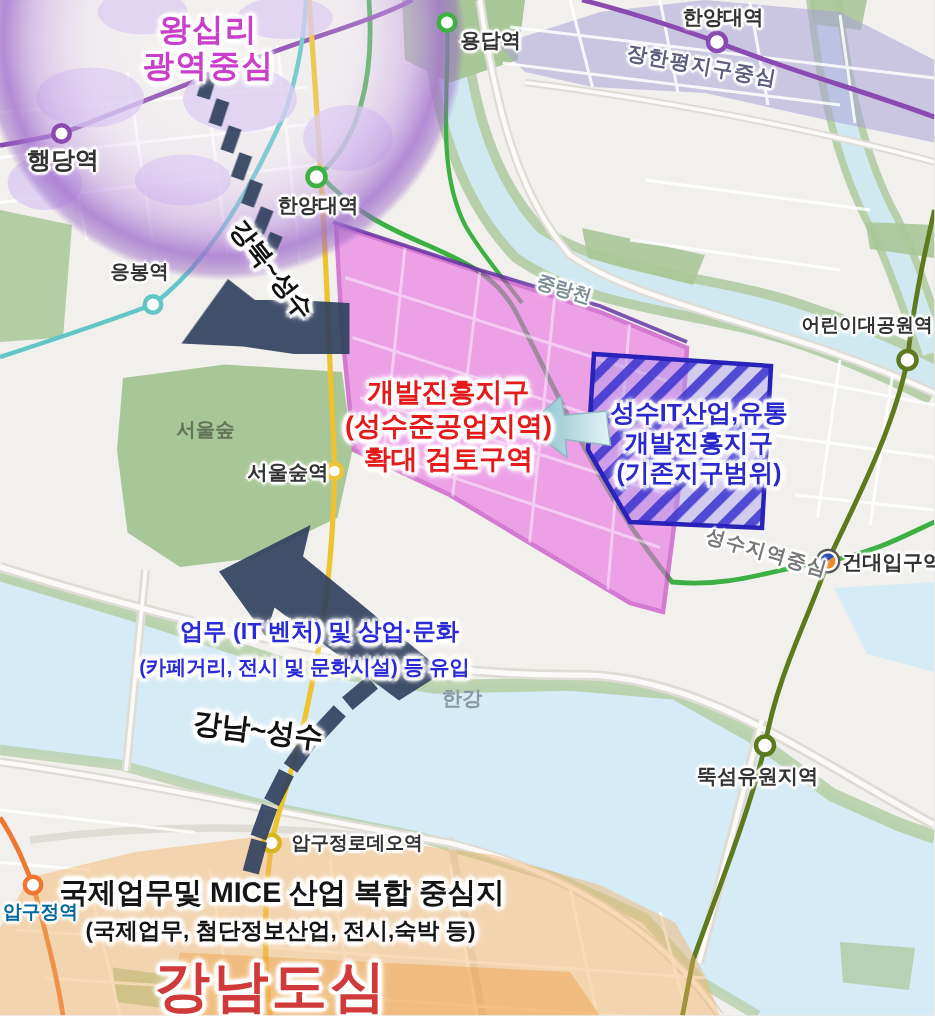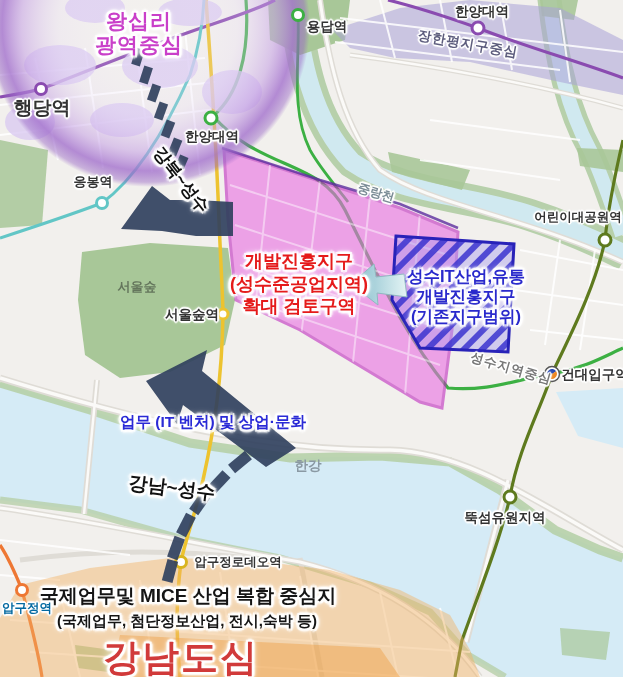--- a/index.html
+++ b/index.html
@@ -192,29 +192,30 @@
 
   <div class="lbl ctr halo2 tblock" style="left:466px;top:296px;font-size:16.5px;color:#2929cc;line-height:1.22;">
     <div>성수IT산업,유통</div>
     <div>개발진흥지구</div>
     <div>(기존지구범위)</div>
   </div>
 
   <div class="lbl halo2" style="left:181px;top:180px;font-size:17px;color:#111;transform:translate(-50%,-50%) rotate(52deg);">강북~성수</div>
   <div class="lbl halo2" style="left:172px;top:488px;font-size:19px;color:#111;transform:translate(-50%,-50%) rotate(7deg);">강남~성수</div>
   <div class="lbl ctr halo2" style="left:213px;top:422px;font-size:15.5px;color:#2a2ad6;">업무 (IT 벤처) 및 상업·문화</div>
+  <div class="lbl ctr halo2" style="left:203px;top:445px;font-size:13.5px;color:#2a2ad6;">(카페거리, 전시 및 문화시설) 등 유입</div>
 
   <div class="lbl ctr halo2" style="left:188px;top:596px;font-size:19px;color:#151515;">국제업무및 MICE 산업 복합 중심지</div>
   <div class="lbl ctr halo2" style="left:187px;top:621px;font-size:15px;color:#151515;">(국제업무, 첨단정보산업, 전시,숙박 등)</div>
   <div class="lbl ctr halo2" style="left:181px;top:658px;font-size:37px;color:#d13a3a;letter-spacing:2px;">강남도심</div>
 
   <div class="lbl halo" style="left:468px;top:44px;font-size:13.5px;color:#5d5d7d;transform:translate(-50%,-50%) rotate(10deg);letter-spacing:1px;">장한평지구중심</div>
   <div class="lbl halo" style="left:511px;top:369px;font-size:13px;color:#787878;transform:translate(-50%,-50%) rotate(16deg);letter-spacing:1px;">성수지역중심</div>
 
-  <div class="lbl ctr halo" style="left:42px;top:108px;font-size:19px;color:#333;">행당역</div>
+  <div class="lbl ctr halo" style="left:42px;top:108px;font-size:16px;color:#333;">행당역</div>
   <div class="lbl ctr halo" style="left:212px;top:137px;font-size:13.5px;color:#333;">한양대역</div>
   <div class="lbl ctr halo" style="left:93px;top:182px;font-size:13px;color:#333;">응봉역</div>
   <div class="lbl ctr halo" style="left:327px;top:27px;font-size:13.5px;color:#333;">용답역</div>
   <div class="lbl ctr halo" style="left:482px;top:12px;font-size:13.5px;color:#333;">한양대역</div>
   <div class="lbl ctr halo" style="left:578px;top:217px;font-size:12.5px;color:#333;">어린이대공원역</div>
   <div class="lbl ctr halo" style="left:595px;top:375px;font-size:13.5px;color:#333;">건대입구역</div>
   <div class="lbl ctr halo" style="left:505px;top:518px;font-size:13.5px;color:#333;">뚝섬유원지역</div>
   <div class="lbl ctr halo" style="left:238px;top:562px;font-size:12.5px;color:#333;">압구정로데오역</div>
   <div class="lbl ctr halo" style="left:27px;top:608px;font-size:12.5px;color:#0369a1;">압구정역</div>
   <div class="lbl ctr halo" style="left:192px;top:315px;font-size:13.5px;color:#333;">서울숲역</div>

